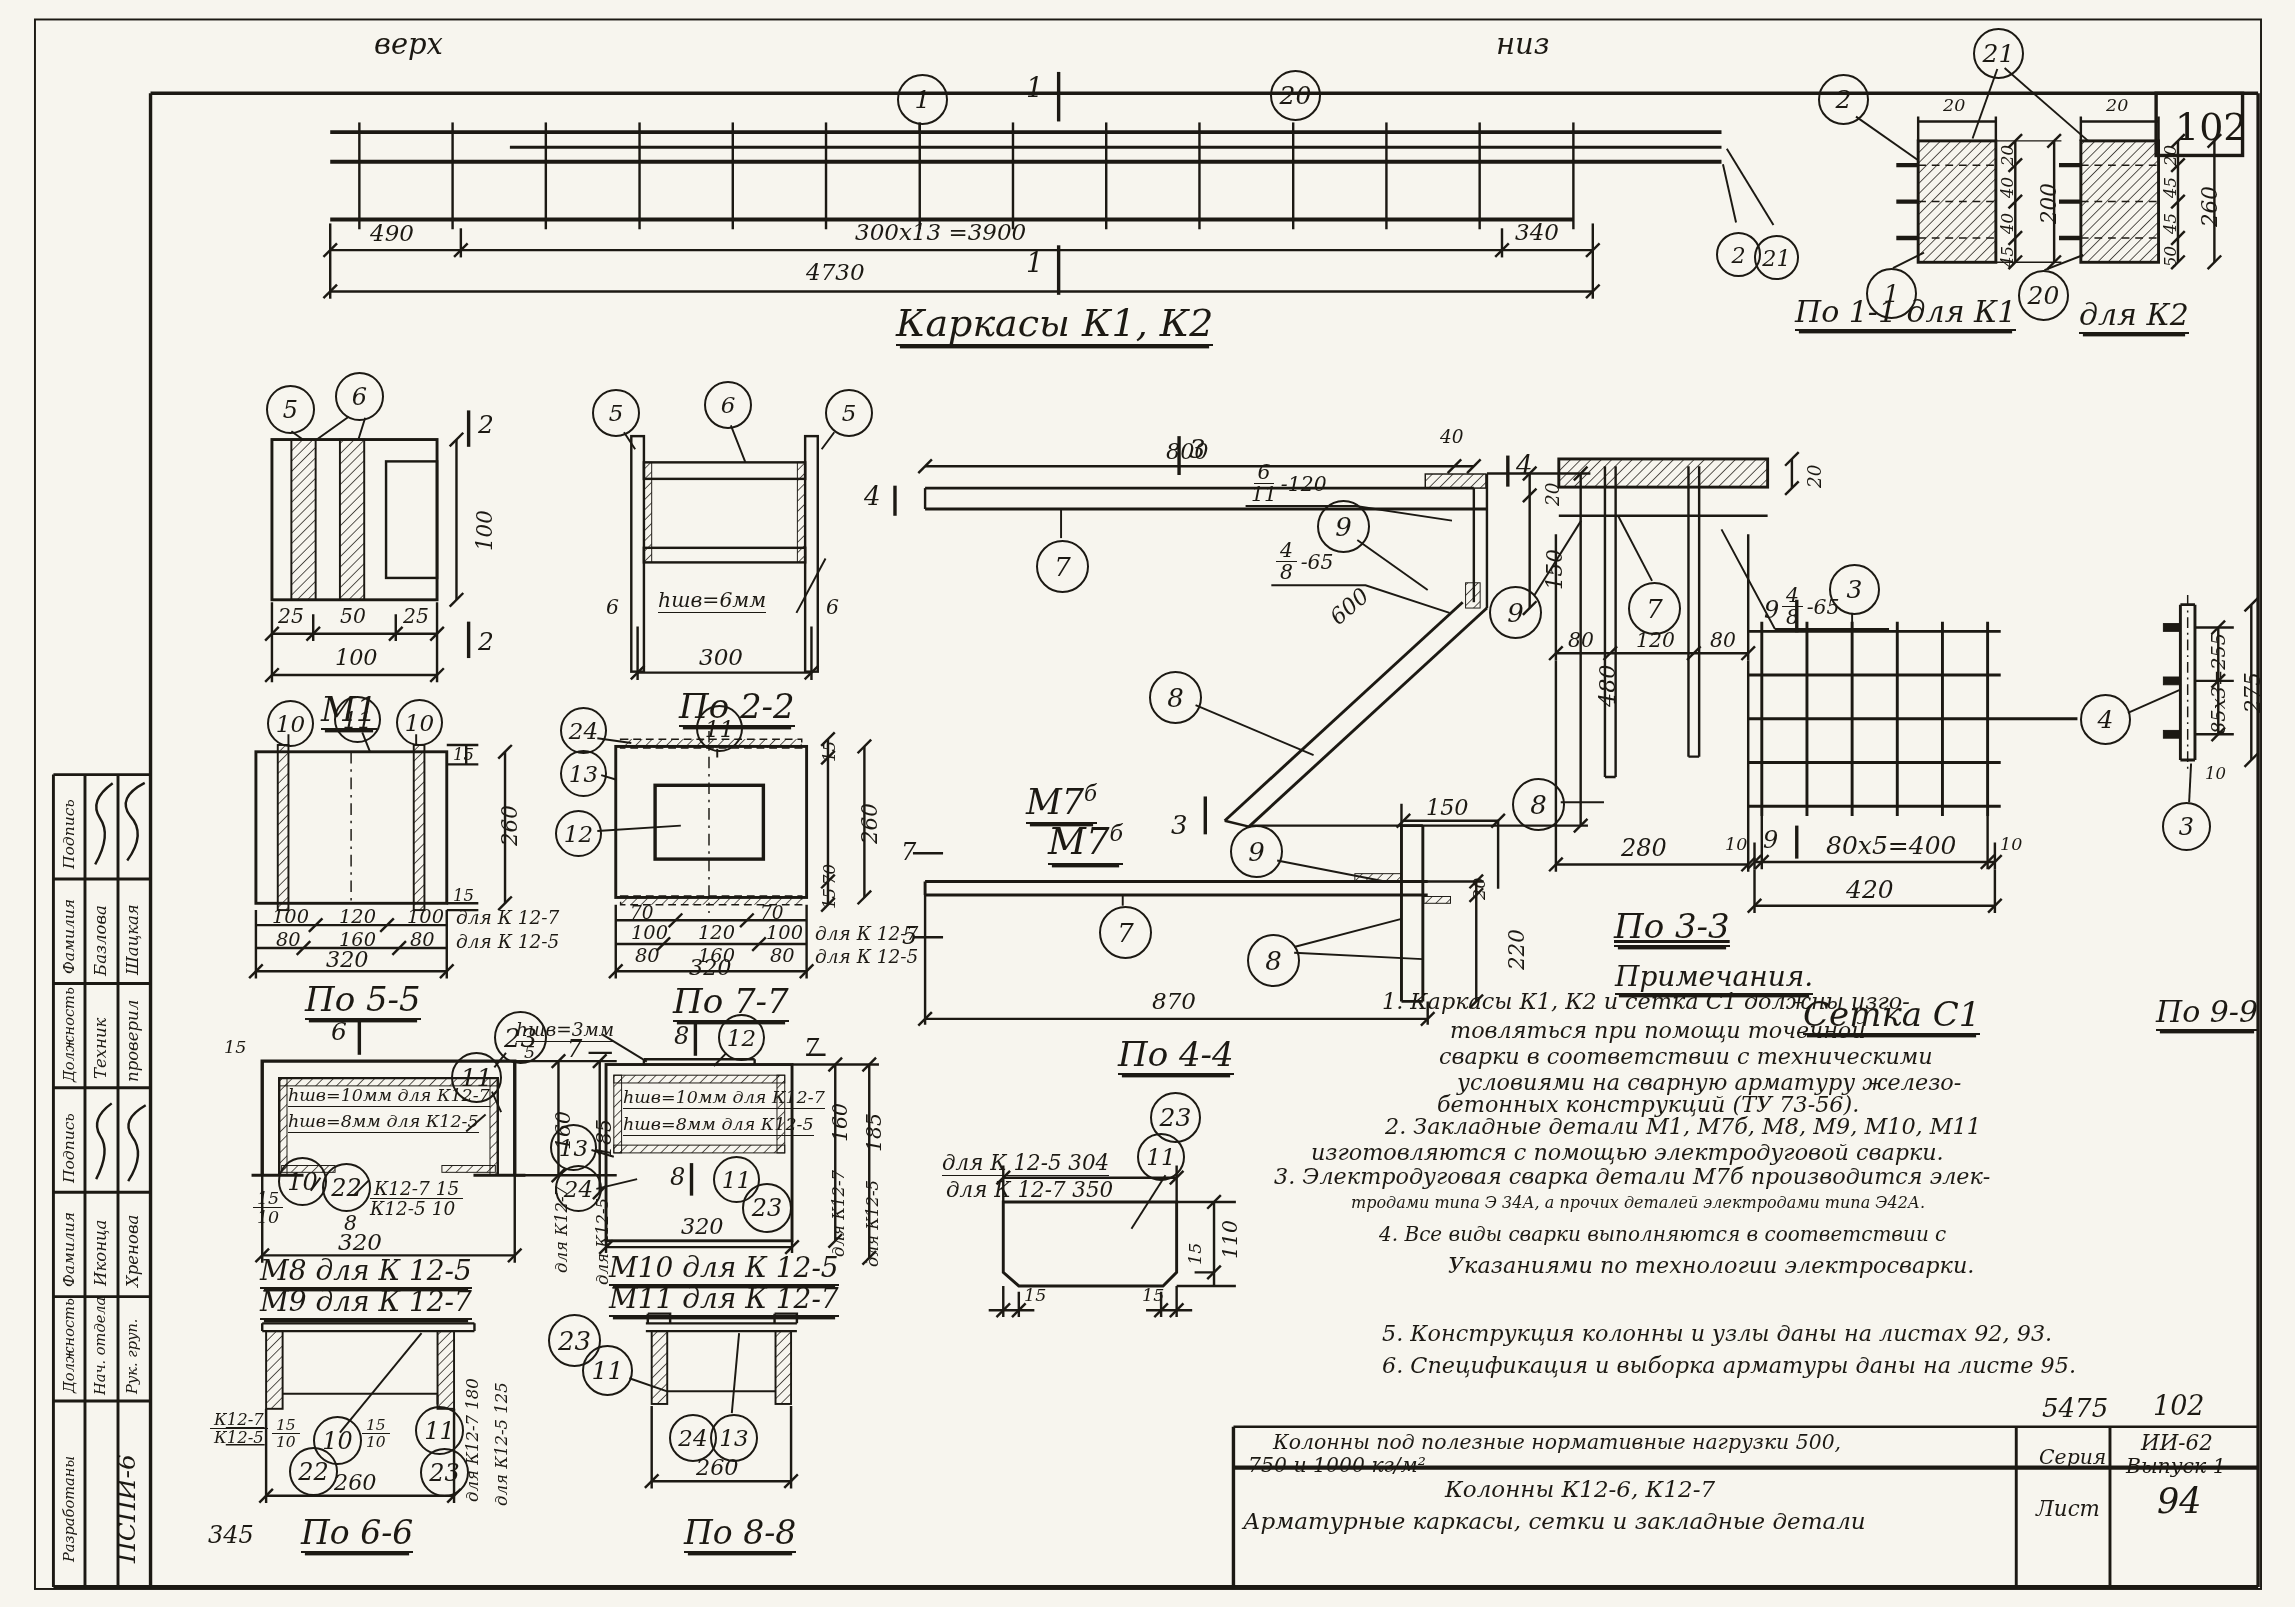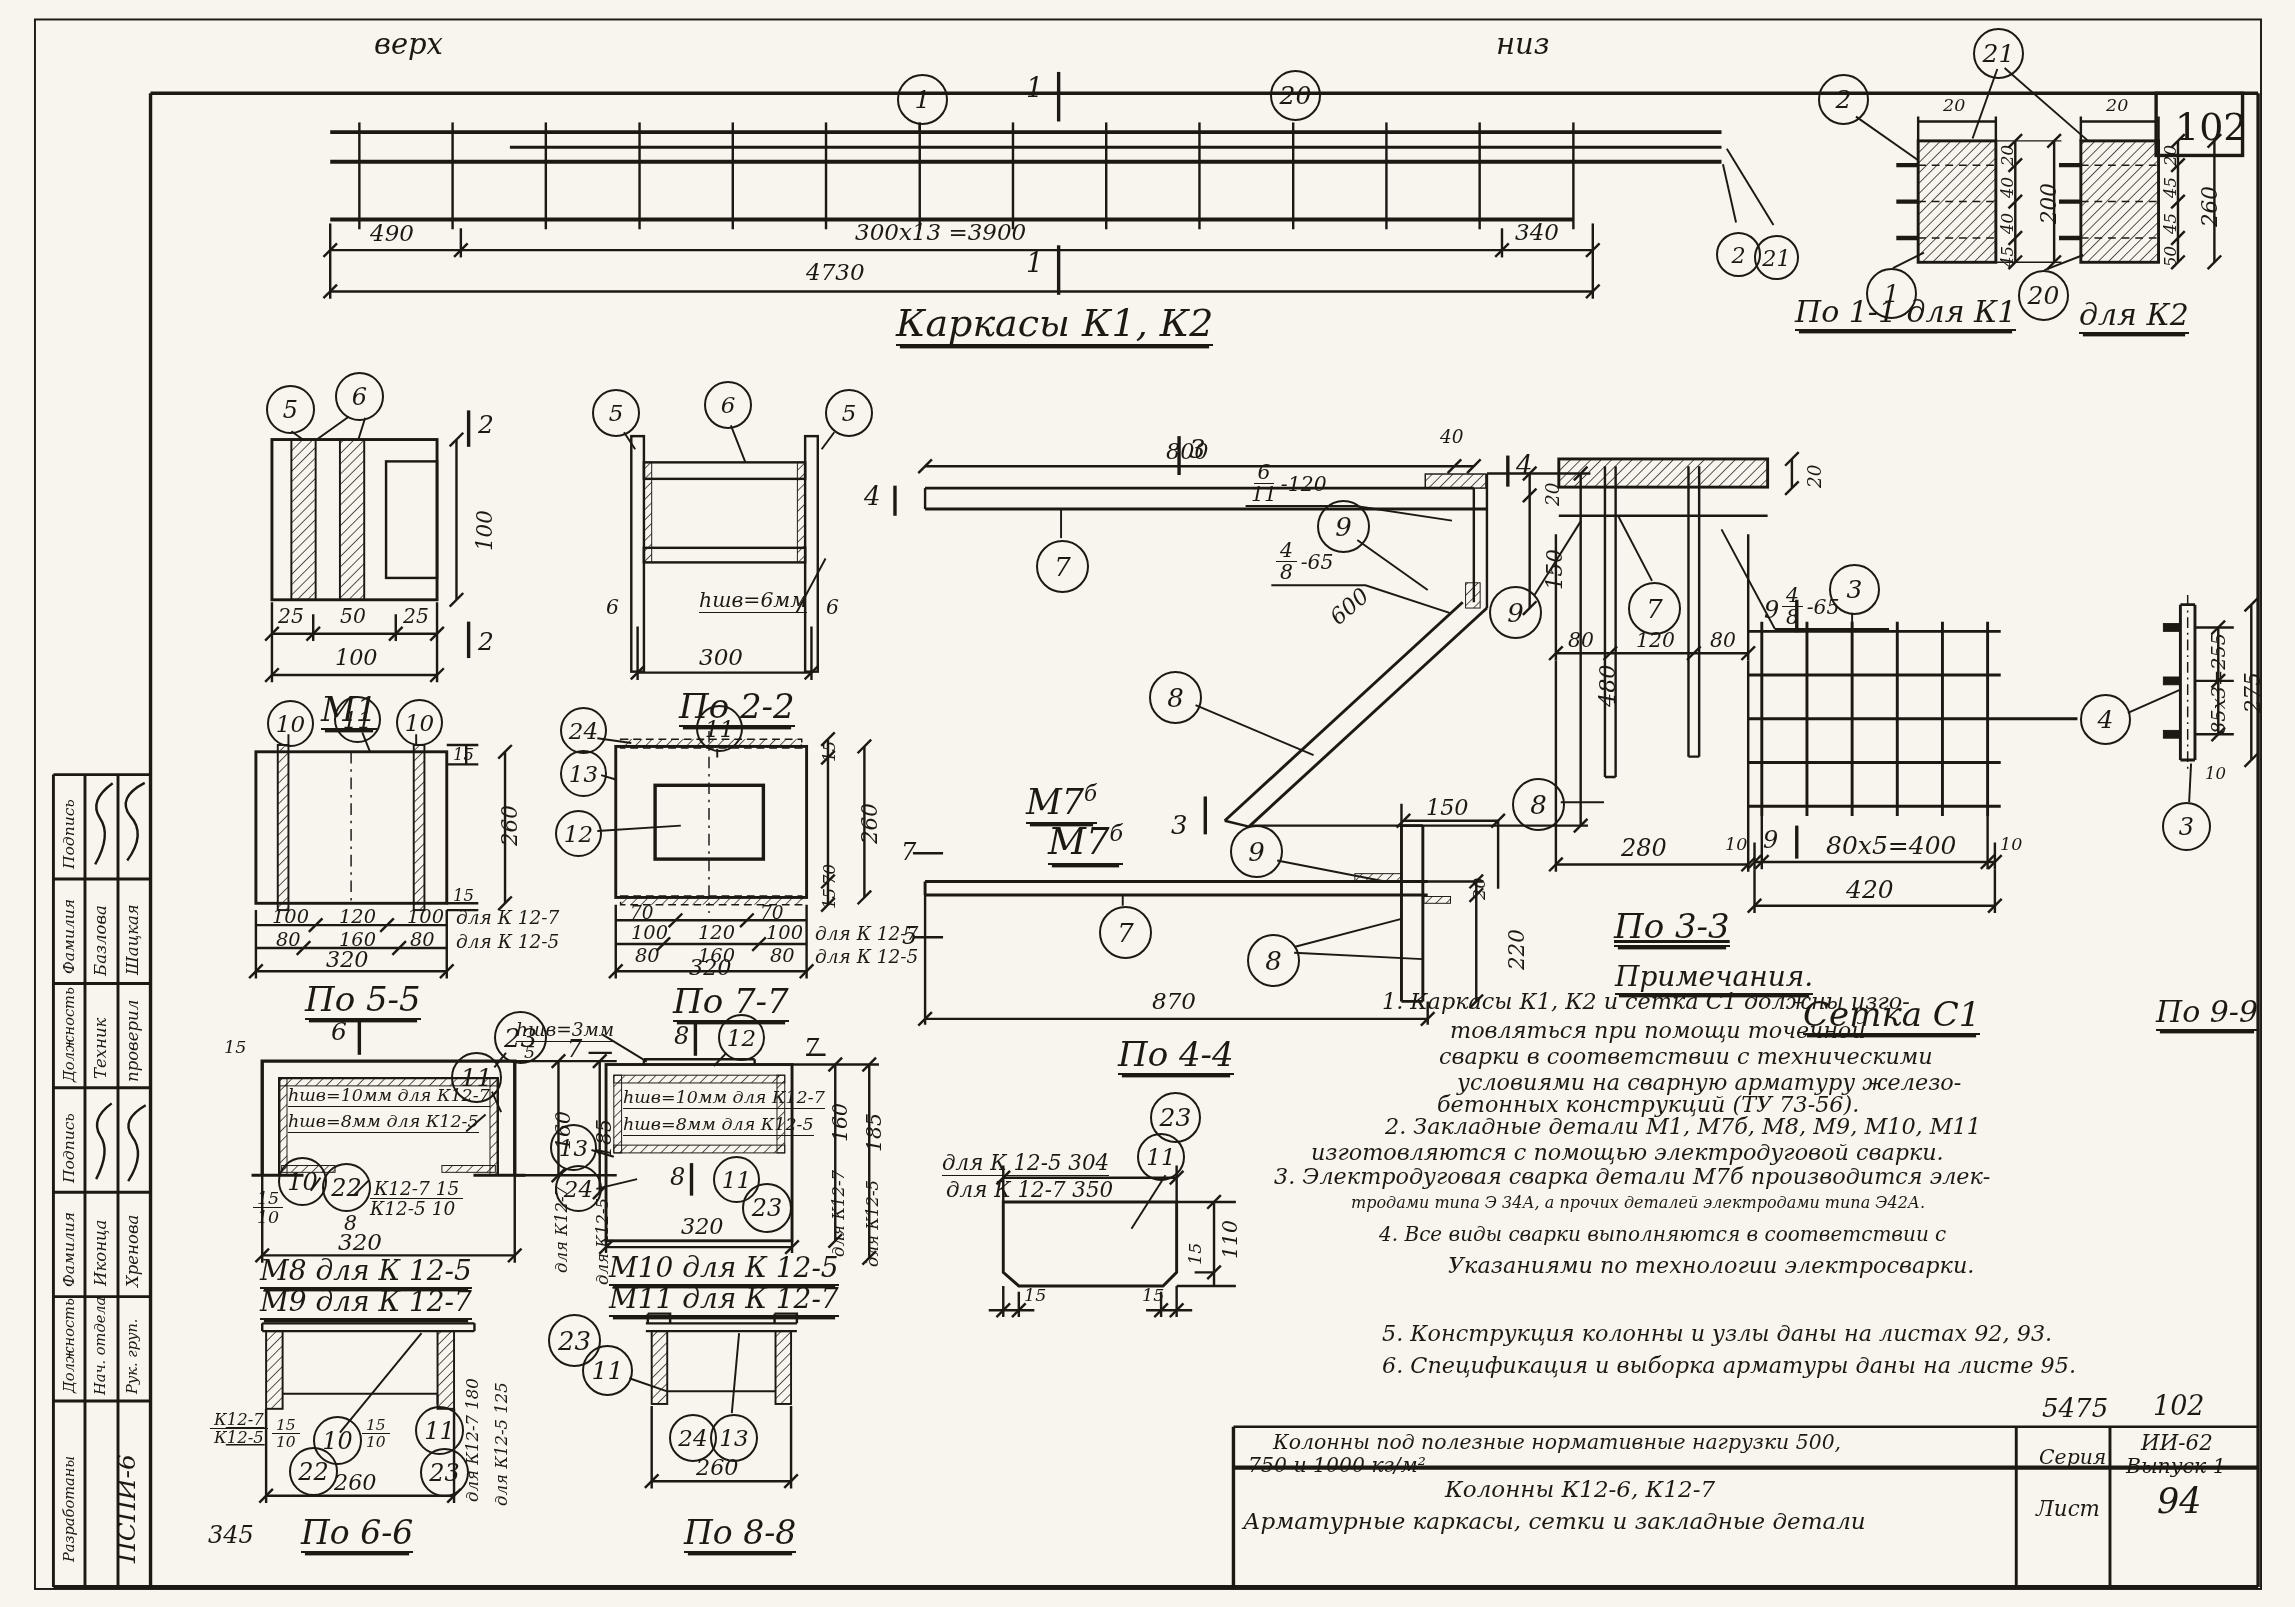--- a/index.html
+++ b/index.html
@@ -498,21 +498,21 @@
 <span class="lb" style="left:278px;top:606px;font-size:20.4px;">25</span>
 <span class="lb" style="left:340px;top:606px;font-size:20.4px;">50</span>
 <span class="lb" style="left:403px;top:606px;font-size:20.4px;">25</span>
 <span class="lb" style="left:335px;top:646px;font-size:22.3px;">100</span>
 <span class="lb r" style="left:474px;top:551px;font-size:21.4px;">100</span>
 <span class="lb ul" style="left:321px;top:692px;font-size:34px;">М1</span>
 
 <div class="c" style="left:592px;top:389px;width:44px;height:44px;font-size:23px;">5</div>
 <div class="c" style="left:704px;top:381px;width:44px;height:44px;font-size:23px;">6</div>
 <div class="c" style="left:825px;top:389px;width:44px;height:44px;font-size:23px;">5</div>
-<span class="lb bb" style="left:658px;top:590px;font-size:20.4px;margin-left:41px;">hшв=6мм</span>
+<span class="lb bb" style="left:658px;top:590px;font-size:20.4px;">hшв=6мм</span>
 <span class="lb" style="left:606px;top:597px;font-size:20.4px;">6</span>
 <span class="lb" style="left:826px;top:597px;font-size:20.4px;">6</span>
 <span class="lb" style="left:699px;top:646px;font-size:23px;">300</span>
 <span class="lb ul" style="left:679px;top:689px;font-size:34px;">По 2-2</span>
 
 <div class="c" style="left:1036px;top:540px;width:49px;height:49px;font-size:26px;">7</div>
 <div class="c" style="left:1317px;top:500px;width:49px;height:49px;font-size:26px;">9</div>
 <div class="c" style="left:1149px;top:671px;width:49px;height:49px;font-size:26px;">8</div>
 <span class="lb" style="left:864px;top:483px;font-size:26px;">4</span>
 <span class="lb" style="left:1189px;top:436px;font-size:26px;">3</span>

